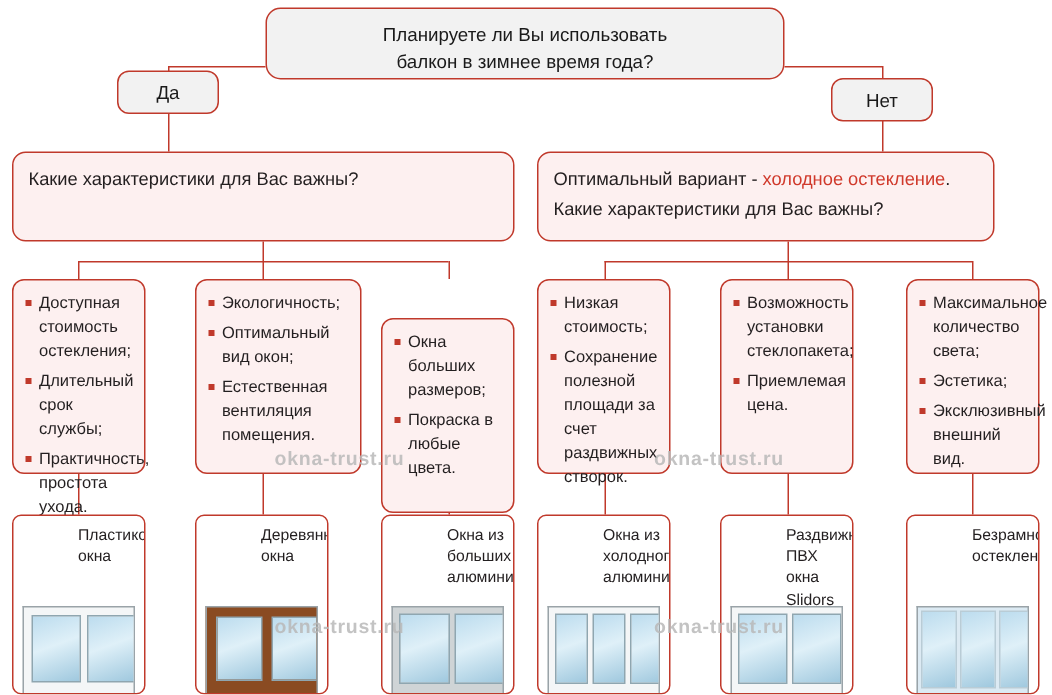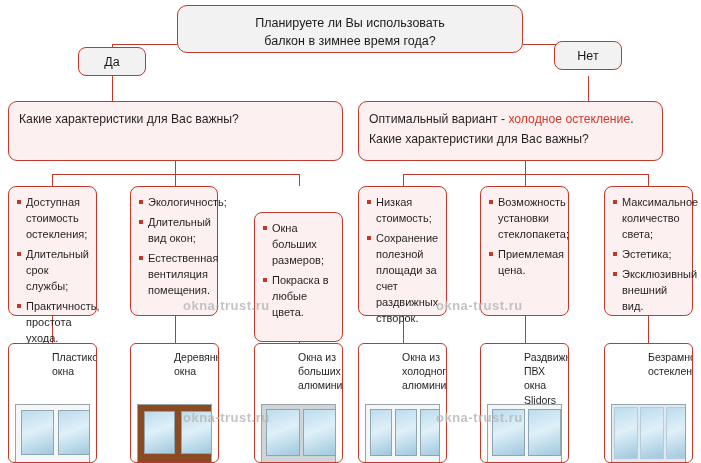--- a/index.html
+++ b/index.html
@@ -165,21 +165,21 @@
   <div class="ln lnv" style="left:648px; top:316px; height:27px;"></div>
 
   <div class="box q-box" style="left:177px; top:5px; width:346px; height:48px;">
     <div>Планируете ли Вы использовать</div>
     <div>балкон в зимнее время года?</div>
   </div>
 
   <div class="box yn-box" style="left:78px; top:47px; width:68px; height:29px;">
     <span>Да</span>
   </div>
-  <div class="box yn-box" style="left:554px; top:41px; width:68px; height:29px;">
+  <div class="box yn-box" style="left:554px; top:52px; width:68px; height:29px;">
     <span>Нет</span>
   </div>
 
   <div class="box opt-box" style="left:8px; top:101px; width:335px; height:60px;">
     <div>Какие характеристики для Вас важны?</div>
   </div>
 
   <div class="box opt-box" style="left:358px; top:101px; width:305px; height:60px;">
     <div>
       <span>Оптимальный вариант - </span><span class="hl-cold">холодное остекление</span><span>.</span>
@@ -188,24 +188,24 @@
   </div>
 
   <div class="box feat-box" style="left:8px; top:186px; width:89px; height:130px;">
     <ul>
       <li>Доступная стоимость остекления;</li>
       <li>Длительный срок службы;</li>
       <li>Практичность, простота ухода.</li>
     </ul>
   </div>
 
-  <div class="box feat-box" style="left:130px; top:186px; width:88px; height:130px;">
+  <div class="box feat-box" style="left:130px; top:186px; width:111px; height:130px;">
     <ul>
       <li>Экологичность;</li>
-      <li>Длительный вид окон;</li>
+      <li>Оптимальный вид окон;</li>
       <li>Естественная вентиляция помещения.</li>
     </ul>
   </div>
 
   <div class="box feat-box" style="left:254px; top:172px; width:89px; height:130px;margin-top:40px;">
     <ul>
       <li>Окна больших размеров;</li>
       <li>Покраска в любые цвета.</li>
     </ul>
   </div>

